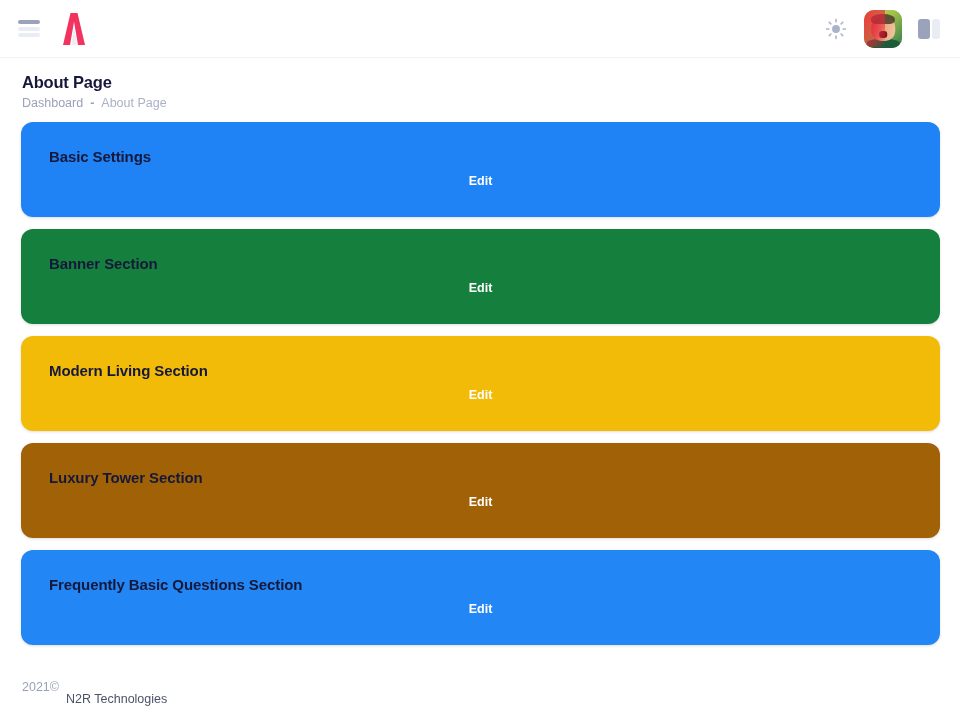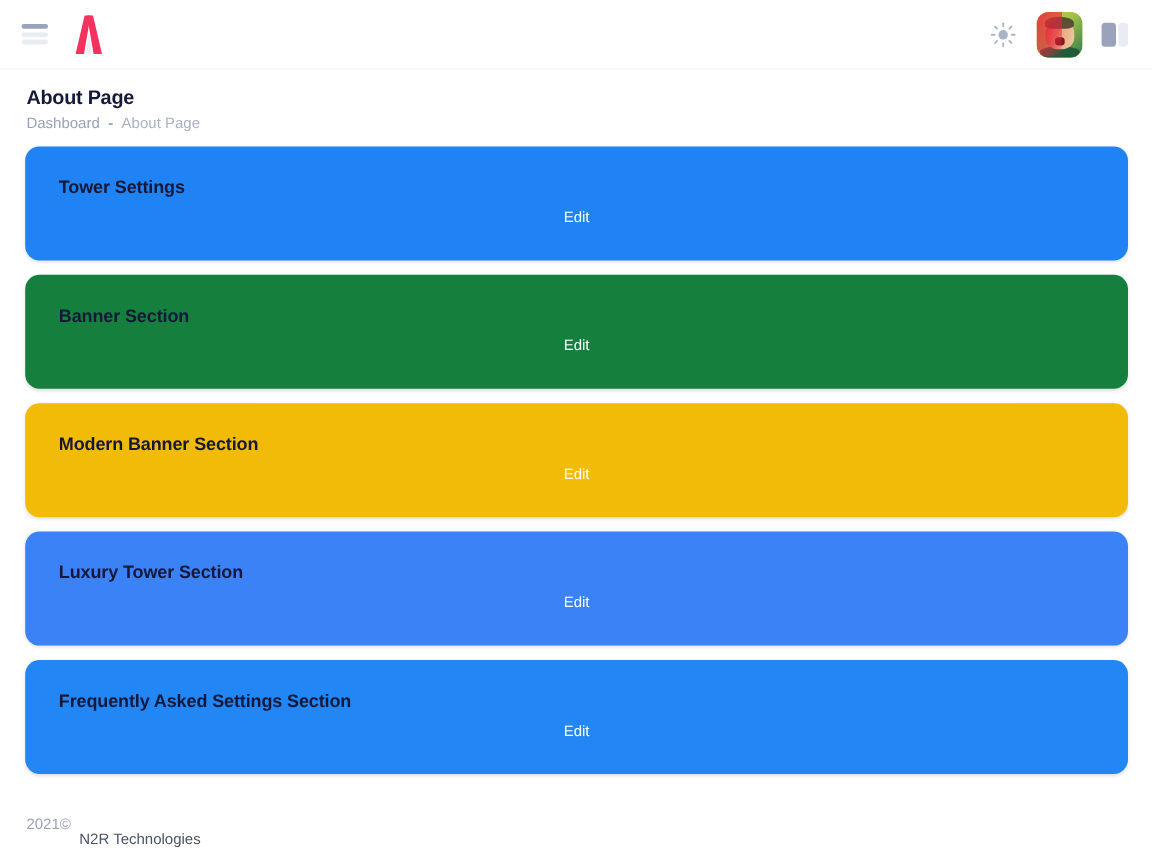--- a/index.html
+++ b/index.html
@@ -203,21 +203,21 @@
     line-height: 1.2;
   }
 
   .card-edit {
     position: absolute;
     left: 0;
     right: 0;
     top: 52px;
     text-align: center;
     font-size: 12.5px;
-    font-weight: 400;
+    font-weight: 700;
     color: #ffffff;
     cursor: pointer;
     user-select: none;
   }
 
   
   .footer {
     position: absolute;
     left: 0;
     bottom: 0;
@@ -288,41 +288,41 @@
   <div class="breadcrumb">
     <a class="crumb-link" href="#">Dashboard</a>
     <span class="crumb-sep">-</span>
     <span class="crumb-current">About Page</span>
   </div>
 </div>
 
 <div class="cards">
 
   <div class="card" style="background: rgb(31, 131, 245);">
-    <div class="card-title">Tower Settings</div>
+    <div class="card-title">Basic Settings</div>
     <div class="card-edit">Edit</div>
   </div>
 
   <div class="card" style="background: #15803d;">
     <div class="card-title">Banner Section</div>
     <div class="card-edit">Edit</div>
   </div>
 
   <div class="card" style="background: rgb(242, 187, 8);">
-    <div class="card-title">Modern Banner Section</div>
-    <div class="card-edit">Edit</div>
-  </div>
-
-  <div class="card" style="background: #3b82f6;">
+    <div class="card-title">Modern Living Section</div>
+    <div class="card-edit">Edit</div>
+  </div>
+
+  <div class="card" style="background: #a16207;">
     <div class="card-title">Luxury Tower Section</div>
     <div class="card-edit">Edit</div>
   </div>
 
   <div class="card" style="background: rgb(35, 134, 245);">
-    <div class="card-title">Frequently Asked Settings Section</div>
+    <div class="card-title">Frequently Basic Questions Section</div>
     <div class="card-edit">Edit</div>
   </div>
 
 </div>
 
 <div class="footer">
   <span class="footer-year">2021©</span>
   <span class="footer-name">N2R Technologies</span>
 </div>
 

